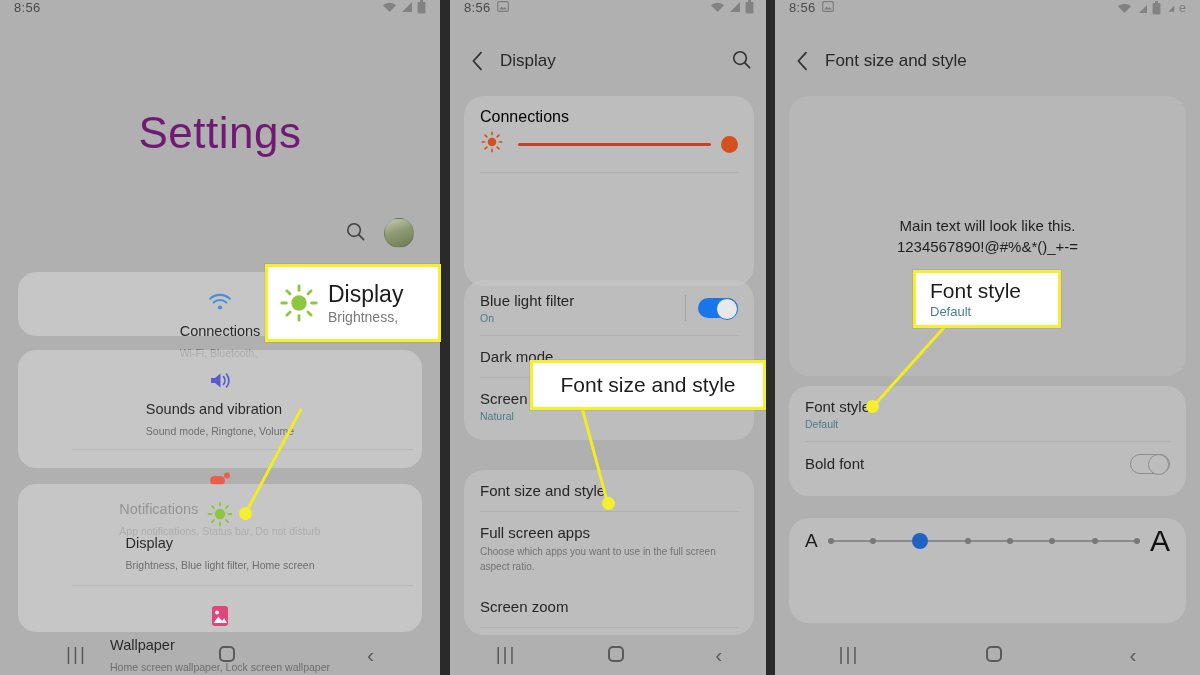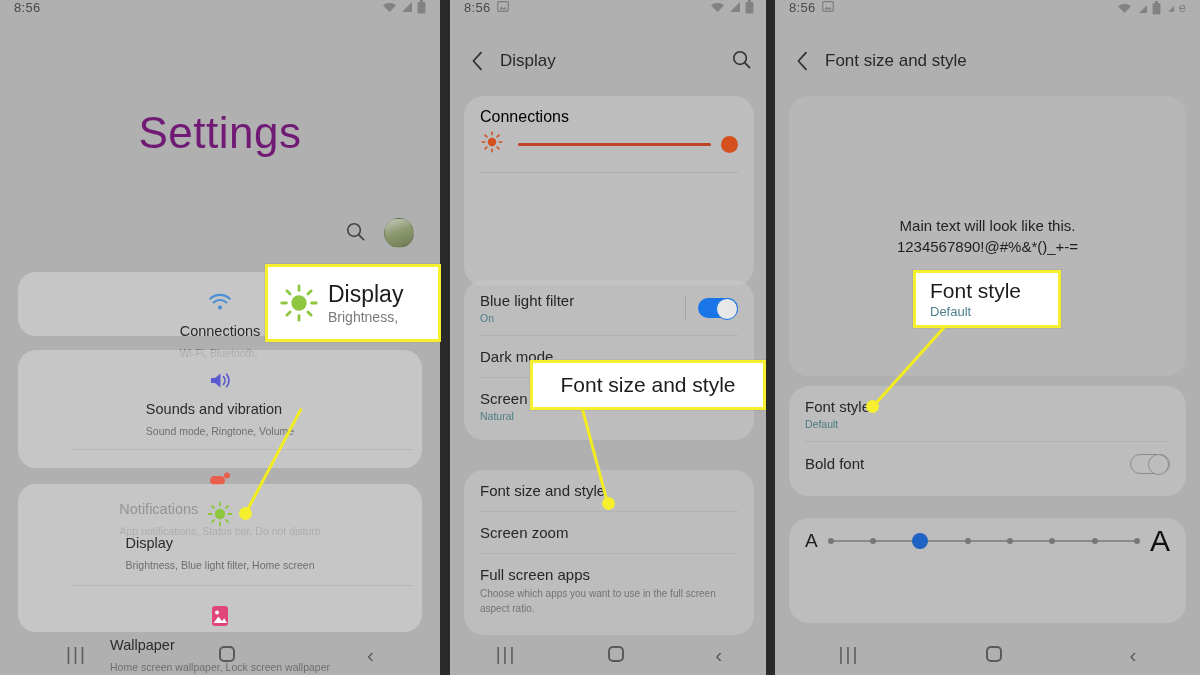--- a/index.html
+++ b/index.html
@@ -378,31 +378,31 @@
       </div>
     </div>
 
     <div class="pcard" style="top:470px;height:165px;">
       <div class="prow">
         <div class="ptxt">
           <div class="ptitle">Font size and style</div>
         </div>
         <div class="hsep"></div>
       </div>
-      <div class="prow">
-        <div class="ptxt">
-          <div class="ptitle">Screen zoom</div>
-        </div>
-        <div class="hsep"></div>
-      </div>
       <div class="prow" style="align-items:flex-start;">
         <div class="ptxt">
           <div class="ptitle">Full screen apps</div>
           <div class="pdesc">Choose which apps you want to use in the full screen aspect ratio.</div>
         </div>
+      </div>
+      <div class="prow">
+        <div class="ptxt">
+          <div class="ptitle">Screen zoom</div>
+        </div>
+        <div class="hsep"></div>
       </div>
     </div>
 
     <div class="navbar">
       <span class="nav-recents">|||</span>
       <span class="nav-home"></span>
       <span class="nav-back">‹</span>
     </div>
   </div>
 

